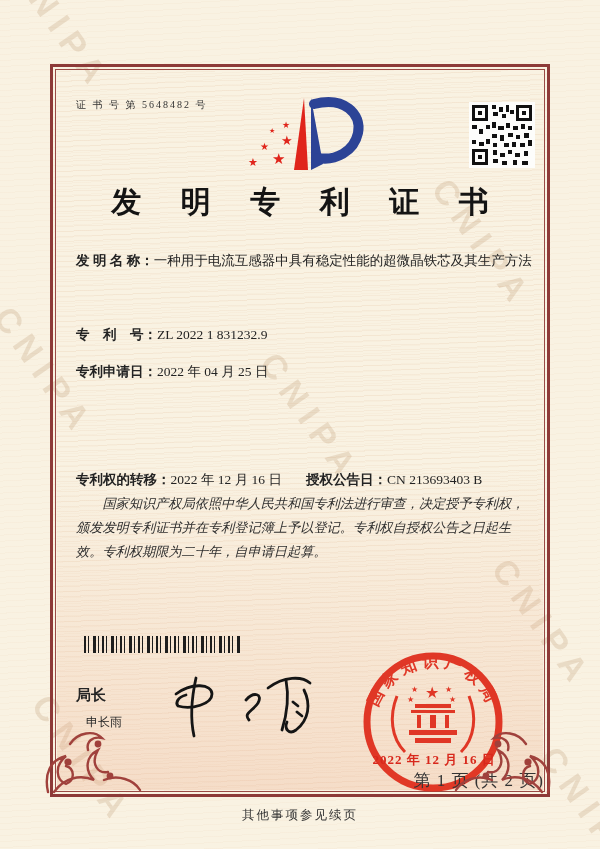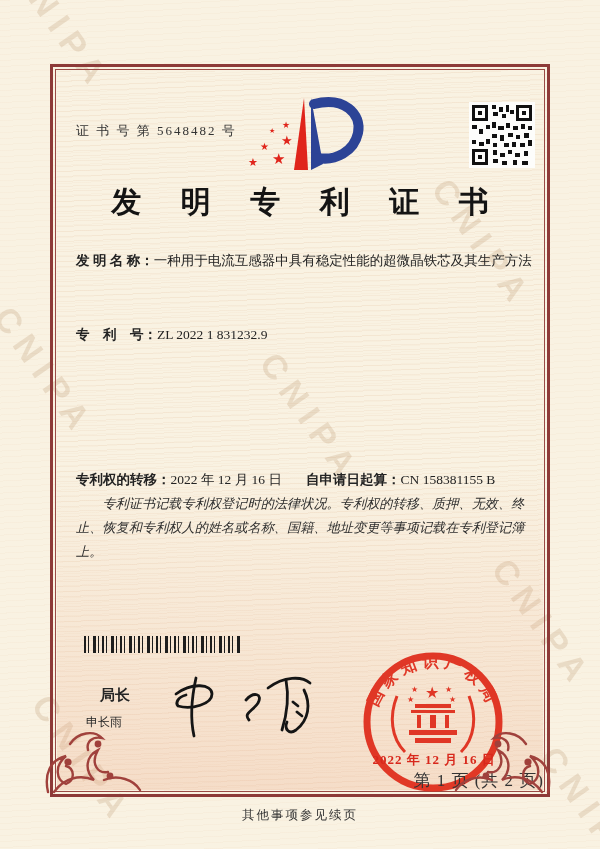--- a/index.html
+++ b/index.html
@@ -18,37 +18,37 @@
   }
   .frame{position:absolute;z-index:2;left:50px;top:64px;width:494px;height:727px;border:3px solid #8d3a38;}
   .frame::after{content:"";position:absolute;inset:2px;border:1px solid #9a4a45;}
   .frame-bg{
     position:absolute;inset:4px;
     background:
       linear-gradient(180deg, rgba(250,240,225,0) 55%, rgba(236,172,140,0.30) 100%),
       repeating-linear-gradient(178deg, rgba(205,135,85,0.08) 0 1px, rgba(255,255,255,0) 1px 5px);
   }
   .z3{position:absolute;z-index:3;}
-  .cert-no{left:76px;top:98px;font-size:13px;letter-spacing:2px;color:#333;margin-top:24px;}
+  .cert-no{left:76px;top:98px;font-size:10px;letter-spacing:2px;color:#333;}
   .logo{left:238px;top:88px;}
   .qr{left:469px;top:102px;}
   .title{left:0;top:182px;width:600px;text-align:center;font-size:30px;font-weight:700;
          letter-spacing:16px;text-indent:16px;color:#141414;}
   .row{left:76px;width:460px;font-size:13.5px;white-space:nowrap;color:#232323;}
   .row .lbl{font-weight:600;}
   .r1{top:252px}.r2{top:289px}.r3{top:326px}.r4{top:363px}.r5{top:400px}.r6{top:437px}.r7{top:471px}
   .pair2{position:absolute;left:230px;top:0;}
   .body-text{left:76px;top:492px;width:452px;font-size:13.2px;line-height:1.8;
              color:#2e2e2e;font-style:italic;}
   .body-text p{margin:0;text-indent:2em;}
   .barcode{left:84px;top:636px;width:158px;height:17px;
     background:repeating-linear-gradient(90deg,#1d1d1d 0 2px,rgba(0,0,0,0) 2px 4px,
       #1d1d1d 4px 5px,rgba(0,0,0,0) 5px 9px,#1d1d1d 9px 12px,rgba(0,0,0,0) 12px 14px,
       #1d1d1d 14px 15px,rgba(0,0,0,0) 15px 18px);}
-  .director-title{left:100px;top:686px;font-size:15px;font-weight:700;font-family:"Liberation Sans",sans-serif;}
+  .director-title{left:76px;top:686px;font-size:15px;font-weight:700;font-family:"Liberation Sans",sans-serif;}
   .director-name{left:86px;top:714px;font-size:12px;font-weight:400;font-family:"Liberation Sans",sans-serif;}
   .signature{left:156px;top:666px;}
   .seal{left:357px;top:646px;}
   .seal-date{left:366px;top:751px;width:136px;text-align:center;color:#d8281c;
     font-weight:700;font-size:13px;letter-spacing:1px;white-space:nowrap;z-index:4;}
   .page-ind{left:50px;top:769px;width:494px;text-align:right;font-size:17px;color:#333;letter-spacing:1px;}
   .cont-note{left:0;top:807px;width:600px;text-align:center;font-size:12.5px;color:#333;letter-spacing:2px;}
   .flourish{z-index:4;}
   .fl-left{left:40px;top:722px;}
   .fl-right{left:452px;top:722px;transform:scaleX(-1);}
@@ -97,29 +97,32 @@
   </svg>
 
   <div class="z3 row r1">
     <span class="lbl">发 明 名 称：</span><span>一种用于电流互感器中具有稳定性能的超微晶铁芯及其生产方法</span>
   </div>
 
   <div class="z3 title">发 明 专 利 证 书</div>
   <div class="z3 row r3">
     <span class="lbl">专　利　号：</span><span>ZL 2022 1 831232.9</span>
   </div>
+  <div class="z3 row r4">
+    <span class="lbl">专利申请日：</span><span>2022 年 04 月 25 日</span>
+  </div>
   <div class="z3 row r7">
     <span class="lbl">专利权的转移：</span><span>2022 年 12 月 16 日</span>
     <span class="pair2">
-      <span class="lbl">自申请日起算：</span><span>CN 158381155 B</span>
+      <span class="lbl">授权公告日：</span><span>CN 213693403 B</span>
     </span>
   </div>
 
   <div class="z3 body-text">
-    <p>专利证书记载专利权登记时的法律状况。专利权的转移、质押、无效、终止、恢复和专利权人的姓名或名称、国籍、地址变更等事项记载在专利登记簿上。</p>
+    <p>国家知识产权局依照中华人民共和国专利法进行审查，决定授予专利权，颁发发明专利证书并在专利登记簿上予以登记。专利权自授权公告之日起生效。专利权期限为二十年，自申请日起算。</p>
   </div>
 
   <div class="z3 barcode"></div>
 
   <div class="z3 director-title">局长</div>
   <div class="z3 director-name">申长雨</div>
 
   <svg class="z3 signature" width="164" height="80" viewBox="0 0 164 80">
     <g stroke="#151515" stroke-width="2.8" fill="none" stroke-linecap="round" stroke-linejoin="round">
       <path d="M40,12 C36,30 34,52 38,70"></path>

